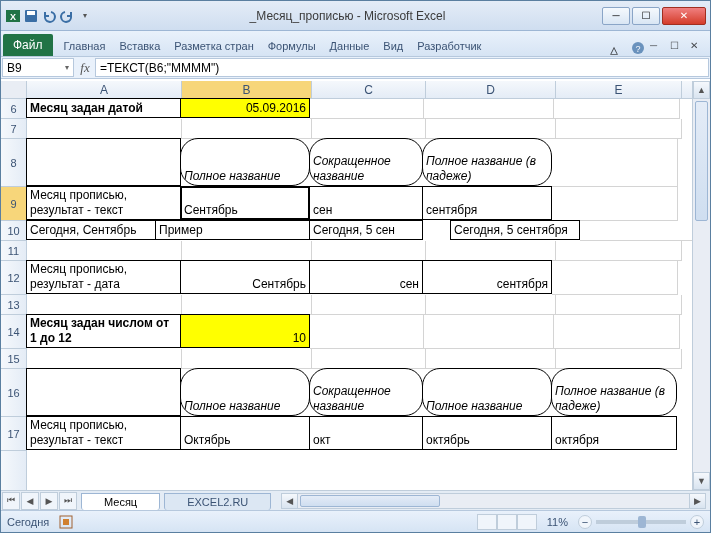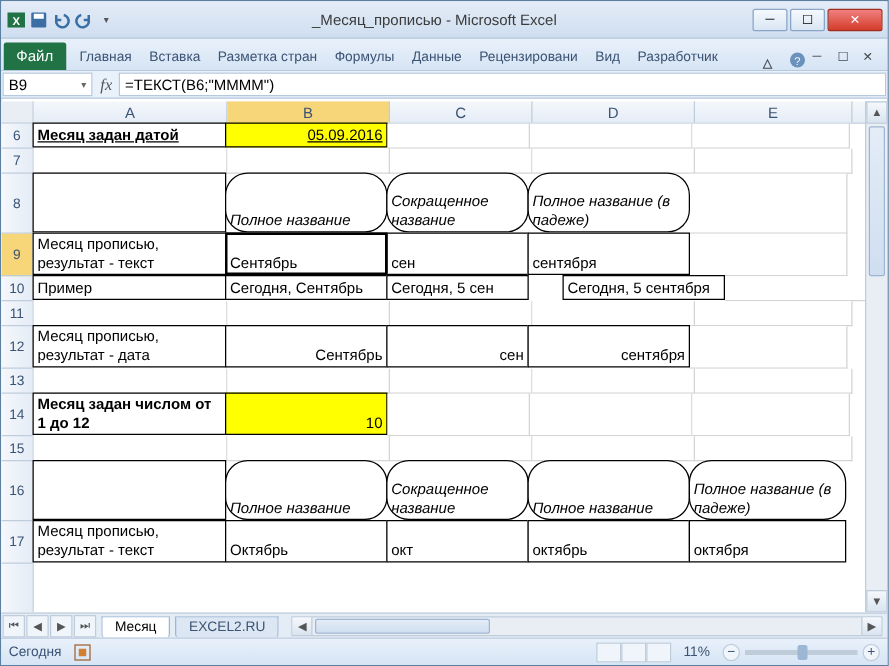--- a/index.html
+++ b/index.html
@@ -50,21 +50,21 @@
 .cell.wrap { white-space: normal; line-height: 1.2; align-items: flex-end; }
 
 
 .vscroll { position: absolute; right: 0; top: 80px; bottom: 42px; width: 18px; background: #e9edf4; border-left: 1px solid #bfcddb; }
 .vscroll .btn { height: 18px; background: linear-gradient(#f5f8fc,#d9e4f0); border: 1px solid #bfcddb; text-align: center; font-size: 9px; line-height: 16px; color: #555; }
 .vscroll .thumb { position: absolute; left: 2px; right: 2px; top: 20px; height: 120px; background: linear-gradient(#e4ecf7,#cfdef0); border: 1px solid #9db6d4; border-radius: 2px; }
 
 
 .sheetbar { position: absolute; left: 0; right: 0; bottom: 22px; height: 20px; background: #e4ecf5; display: flex; align-items: center; border-top: 1px solid #bfcddb; }
 .navbtn { width: 18px; height: 18px; border: 1px solid #bfcddb; background: #f0f5fb; margin-left: 1px; display: flex; align-items: center; justify-content: center; font-size: 9px; color: #555; }
-.sheettab { background: #fff; border: 1px solid #9db6d4; border-bottom: none; padding: 2px 10px; font-size: 11px; margin-left: 4px; border-radius: 0 0 3px 3px; transform: translateY(1px); }
+.sheettab { background: #fff; border: 1px solid #9db6d4; border-bottom: none; padding: 2px 22px; font-size: 11px; margin-left: 4px; border-radius: 0 0 3px 3px; transform: translateY(1px); }
 .sheettab.inactive { background: #dce7f3; color: #3b5374; }
 .hscroll { flex: 1; margin: 0 4px 0 10px; height: 16px; background: #e9edf4; border: 1px solid #bfcddb; position: relative; }
 .hscroll .hbtn { position: absolute; top: 0; bottom: 0; width: 16px; background: linear-gradient(#f5f8fc,#d9e4f0); text-align: center; font-size: 9px; line-height: 14px; color: #555; }
 .hscroll .hbtn.l { left: 0; border-right: 1px solid #bfcddb; }
 .hscroll .hbtn.r { right: 0; border-left: 1px solid #bfcddb; }
 .hscroll .hthumb { position: absolute; top: 1px; bottom: 1px; left: 18px; width: 140px; background: linear-gradient(#e4ecf7,#cfdef0); border: 1px solid #9db6d4; border-radius: 2px; }
 
 
 .status { position: absolute; left: 0; right: 0; bottom: 0; height: 22px; background: linear-gradient(#e9f1fb,#d6e4f4); border-top: 1px solid #b6c8dd; display: flex; align-items: center; font-size: 11px; color: #3b5374; padding: 0 6px; gap: 10px; }
 .status .spacer { flex: 1; }
@@ -108,21 +108,20 @@
   </div>
 </div>
 
 <div class="ribbon">
   <div class="file-tab">Файл</div>
   <div class="tab">Главная</div>
   <div class="tab">Вставка</div>
   <div class="tab">Разметка стран</div>
   <div class="tab">Формулы</div>
   <div class="tab">Данные</div>
-  <div class="tab">Рецензировани</div>
   <div class="tab">Вид</div>
   <div class="tab">Разработчик</div>
   <div class="ribbon-right">
     <span class="ic">▵</span>
     <svg class="ic" viewBox="0 0 16 16">
         <circle cx="8" cy="8" r="6" fill="#3a6ea5"></circle>
         <text x="8" y="12" font-size="9" fill="#fff" text-anchor="middle">?</text>
       </svg>
     <span class="ic" style="font-size:10px;">─</span>
     <span class="ic" style="font-size:10px;">☐</span>
@@ -160,21 +159,21 @@
       <div class="rowhdr" style="height: 20px;">10</div>
       <div class="rowhdr" style="height: 20px;">11</div>
       <div class="rowhdr" style="height: 34px;">12</div>
       <div class="rowhdr" style="height: 20px;">13</div>
       <div class="rowhdr" style="height: 34px;">14</div>
       <div class="rowhdr" style="height: 20px;">15</div>
       <div class="rowhdr" style="height: 48px;">16</div>
       <div class="rowhdr" style="height: 34px;">17</div>
     </div>
   <div class="cells" id="cells">
-      <div class="row" style="top: 0px; height: 20px; text-decoration: underline;">
+      <div class="row" style="top: 0px; height: 20px;">
         <div class="cell brd bold" style="width: 155px; height: 20px;">Месяц задан датой</div>
         <div class="cell brd hl right" style="width: 130px; height: 20px;">05.09.2016</div>
         <div class="cell" style="width: 114px; height: 20px;"></div>
         <div class="cell" style="width: 130px; height: 20px;"></div>
         <div class="cell" style="width: 126px; height: 20px;"></div>
       </div>
       <div class="row" style="top: 20px; height: 20px;">
         <div class="cell" style="width: 155px; height: 20px;"></div>
         <div class="cell" style="width: 130px; height: 20px;"></div>
         <div class="cell" style="width: 114px; height: 20px;"></div>
@@ -189,22 +188,22 @@
         <div class="cell" style="width: 126px; height: 48px;"></div>
       </div>
       <div class="row" style="top: 88px; height: 34px;">
         <div class="cell brd wrap" style="width: 155px; height: 34px;">Месяц прописью, результат - текст</div>
         <div class="cell brd sel" style="width: 130px; height: 34px;">Сентябрь</div>
         <div class="cell brd" style="width: 114px; height: 34px;">сен</div>
         <div class="cell brd" style="width: 130px; height: 34px;"> сентября</div>
         <div class="cell" style="width: 126px; height: 34px;"></div>
       </div>
       <div class="row" style="top: 122px; height: 20px;">
+        <div class="cell brd" style="width: 130px; height: 20px;">Сегодня,  Сентябрь</div>
         <div class="cell brd" style="width: 155px; height: 20px;">Пример</div>
-        <div class="cell brd" style="width: 130px; height: 20px;">Сегодня,  Сентябрь</div>
         <div class="cell brd" style="width: 114px; height: 20px;">Сегодня, 5 сен</div>
         <div class="cell brd" style="width: 130px; height: 20px; margin-left: 27px;">Сегодня, 5 сентября</div>
         <div class="cell" style="width: 126px; height: 20px;"></div>
       </div>
       <div class="row" style="top: 142px; height: 20px;">
         <div class="cell" style="width: 155px; height: 20px;"></div>
         <div class="cell" style="width: 130px; height: 20px;"></div>
         <div class="cell" style="width: 114px; height: 20px;"></div>
         <div class="cell" style="width: 130px; height: 20px;"></div>
         <div class="cell" style="width: 126px; height: 20px;"></div>

